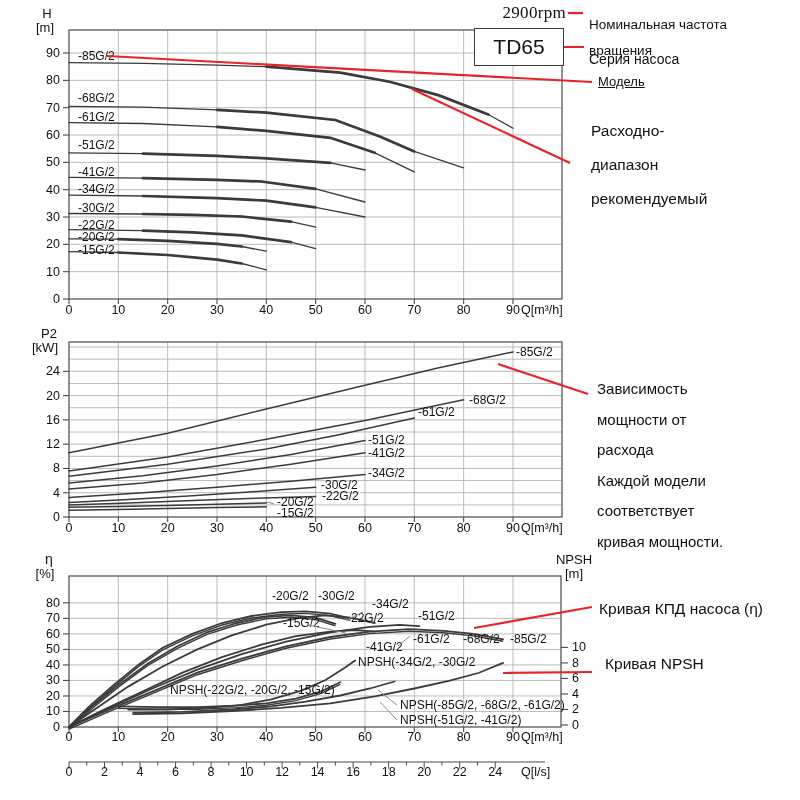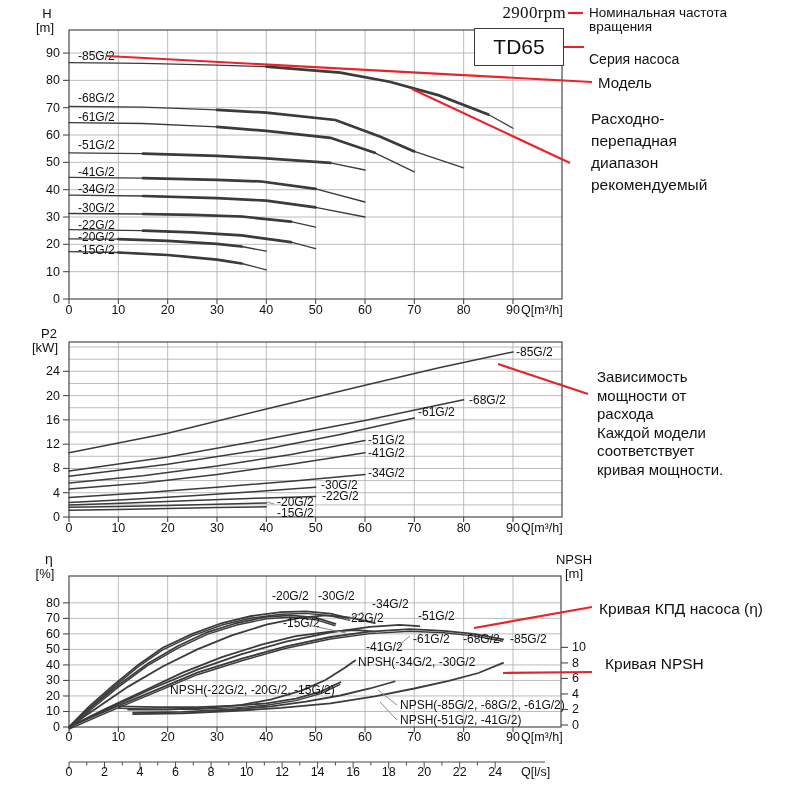--- a/index.html
+++ b/index.html
@@ -1,28 +1,28 @@
 <!DOCTYPE html>
 <html><head>
 <meta charset="utf-8">
 <style>
   html,body{margin:0;padding:0;background:#fff;}
   body{width:800px;height:800px;position:relative;overflow:hidden;
        font-family:"Liberation Sans","DejaVu Sans",sans-serif;color:#111;}
   #charts{position:absolute;left:0;top:0;}
   .note{position:absolute;line-height:1.18;white-space:nowrap;}
-  .note .ln{white-space:nowrap;}
+  .note .ln{white-space:nowrap;margin-top:12px;}
   .rpm-val{position:absolute;left:470px;top:3px;width:96px;text-align:right;
            font-size:17px;font-weight:500;letter-spacing:.3px;font-family:Liberation Serif, serif;}
   .series-box{position:absolute;left:474px;top:28px;width:88px;height:36px;
               border:1.6px solid #3b3b3b;background:#fff;display:flex;
               align-items:center;justify-content:center;font-size:21px;}
   .n-rpm{left:589px;top:6px;font-size:13.5px;line-height:14px;}
   .n-series{left:589px;top:40px;font-size:14px;margin-top:11px;}
-  .n-model{left:598px;top:74px;font-size:15px;}
+  .n-model{left:598px;top:74px;font-size:13px;text-decoration:underline;}
   .n-hq{left:591px;top:108px;font-size:15.5px;line-height:22px;}
   .n-power{left:597px;top:368px;font-size:15px;line-height:18.6px;}
   .n-eff{left:599px;top:600px;font-size:15.5px;}
   .n-npsh{left:605px;top:655px;font-size:15.5px;}
 </style>
 </head>
 <body>
 
 <svg id="charts" width="800" height="800" viewBox="0 0 800 800">
     <g>
@@ -366,21 +366,20 @@
 </div>
 
 <div class="note n-rpm">
   <div class="ln">Номинальная частота</div>
   <div class="ln">вращения</div>
 </div>
 <div class="note n-series">Серия насоса</div>
 <div class="note n-model">Модель</div>
 <div class="note n-hq">
   <div class="ln">Расходно-</div>
-  <div class="ln">перепадная</div>
   <div class="ln">диапазон</div>
   <div class="ln">рекомендуемый</div>
 </div>
 <div class="note n-power">
   <div class="ln">Зависимость</div>
   <div class="ln">мощности от</div>
   <div class="ln">расхода</div>
   <div class="ln">Каждой модели</div>
   <div class="ln">соответствует</div>
   <div class="ln">кривая мощности.</div>

